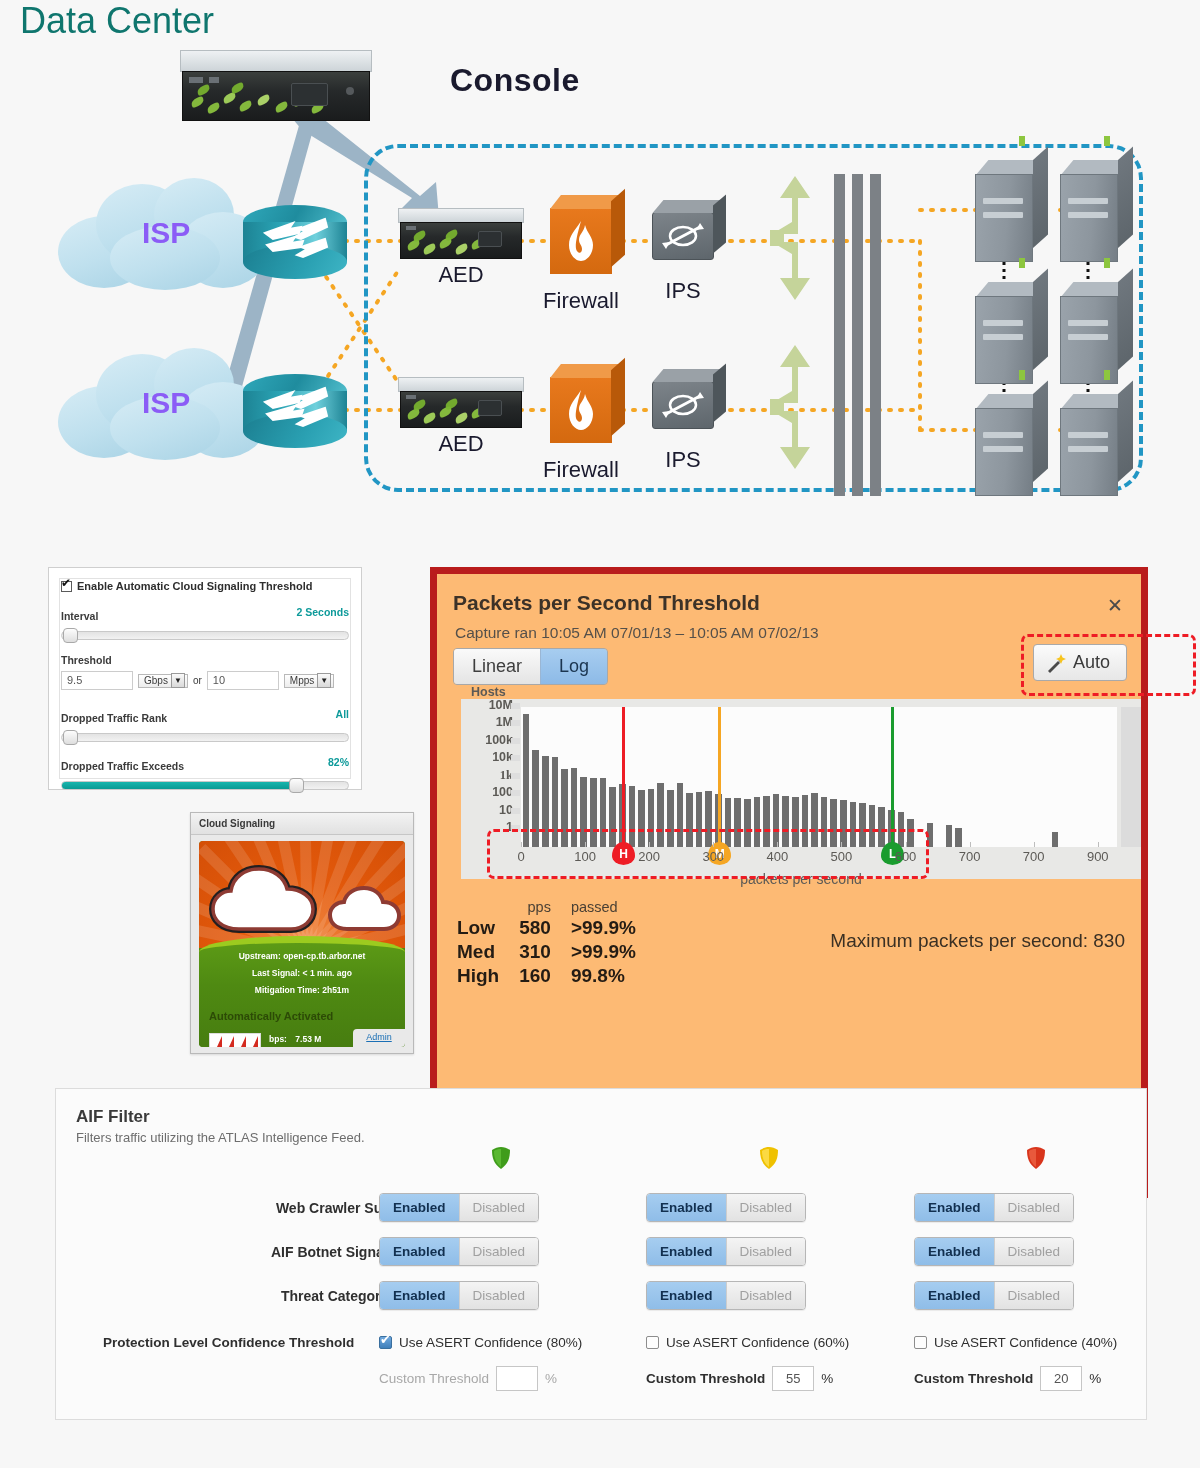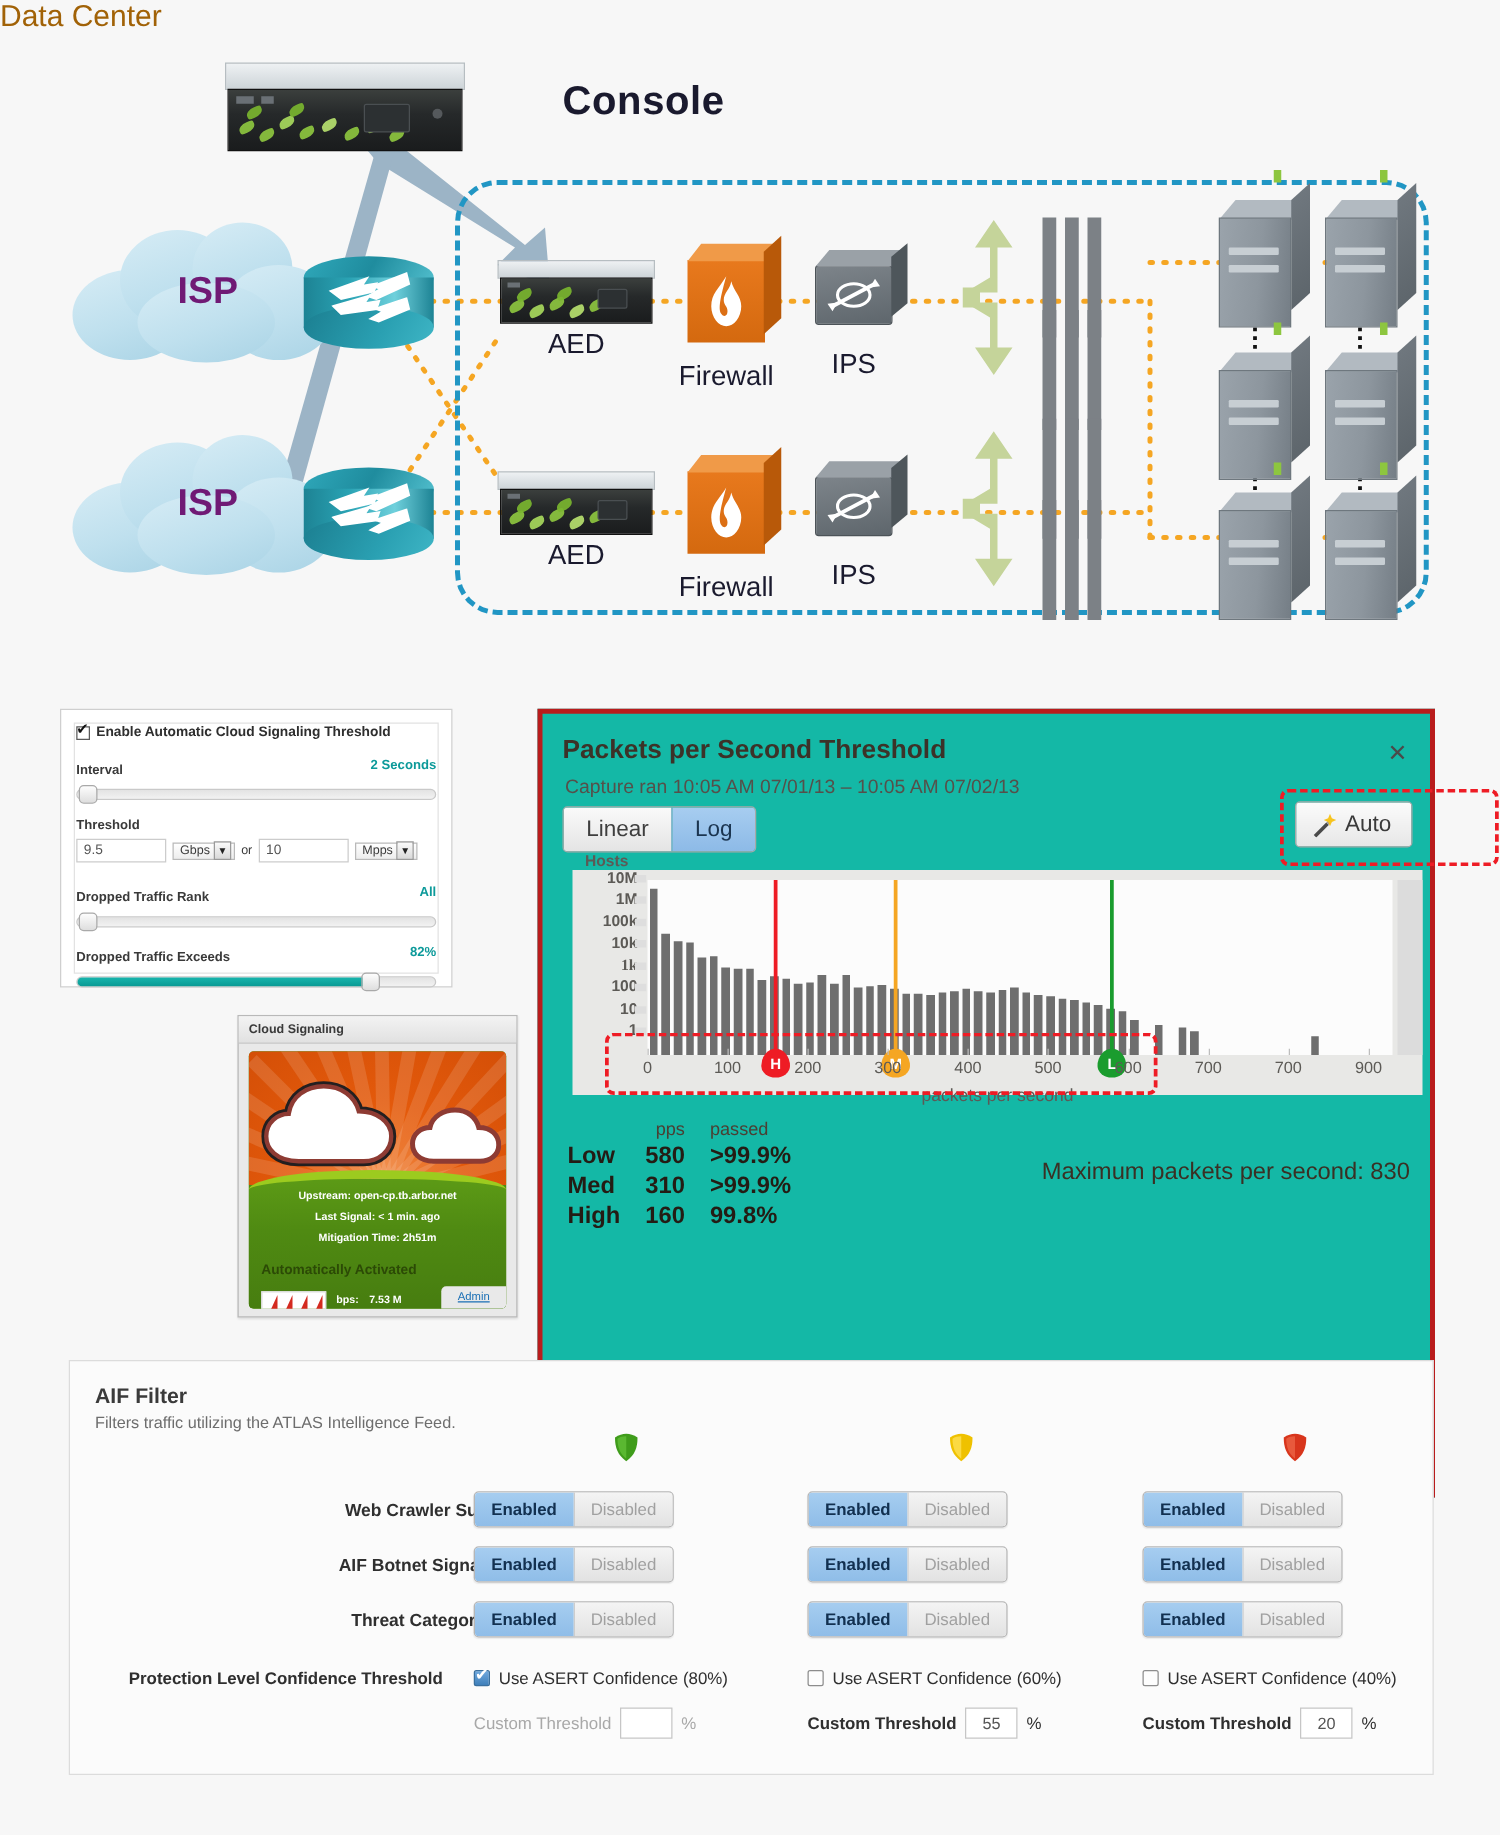--- a/index.html
+++ b/index.html
@@ -9,22 +9,22 @@
     background:#f7f7f7;
     font-family:"Liberation Sans", sans-serif;
     position:relative;
     overflow:hidden;
   }
 
   
   #diagram { position:absolute; left:0; top:0; width:1200px; height:550px; }
   .diag-label { position:absolute; font-weight:bold; color:#1a1a2e; }
   #console-label { left:450px; top:62px; font-size:32px; letter-spacing:.5px; }
-  #datacenter-label { left:665px; top:500px; font-size:24px; font-weight:normal; color:#a16207; }
-  .isp-text { position:absolute; font-size:30px; font-weight:bold; color:#701a75; }
+  #datacenter-label { left:665px; top:500px; font-size:36px; font-weight:normal; color:#0f766e;padding-left:20px; }
+  .isp-text { position:absolute; font-size:30px; font-weight:bold; color:#8b5cf6; }
   .node-cap { position:absolute; font-size:22px; color:#1a1a2e; text-align:center; }
 
   
   .cloud { position:absolute; }
   .cloud .cb { position:absolute; border-radius:50%;
     background:linear-gradient(160deg,#d6ecf5 0%,#bfe0ee 55%,#a9d3e5 100%); }
 
   
   .router { position:absolute; }
   .router .top { position:absolute; left:0; top:0; width:100%; height:34px; border-radius:50%;
@@ -135,21 +135,21 @@
   .cs-graph { position:absolute; left:10px; width:52px; height:26px; background:#fff;
       border:1px solid #ddd; overflow:hidden; }
   .cs-graph i { position:absolute; bottom:0; width:0; height:0;
       border-left:10px solid transparent; border-bottom:22px solid #d42a1f; }
   .cs-admin { position:absolute; right:0; bottom:0; width:52px; height:18px;
       background:#e9e9e9; border-top-left-radius:4px;
       font-size:9px; color:#1a6fb5; text-decoration:underline; text-align:center; padding-top:3px; }
 
   
   #pps-panel { position:absolute; left:430px; top:567px; width:718px; height:631px;
-      background:#14b8a6; border:4px solid #b91c1c; }
+      background:#fdba74; border:7px solid #b91c1c; }
   #pps-title { position:absolute; left:16px; top:17px; font-size:21px; font-weight:bold;
       color:#3c3228; }
   #pps-close { position:absolute; right:18px; top:20px; font-size:19px; color:#4a4a4a; cursor:pointer; }
   #pps-sub { position:absolute; left:18px; top:50px; font-size:15.5px; color:#55504a; }
   #seg { position:absolute; left:16px; top:74px; display:flex;
       border:1px solid #a8a8a8; border-radius:4px; overflow:hidden; }
   #seg div { font-size:18px; padding:7px 18px; }
   #seg .lin { background:linear-gradient(180deg,#fafafa,#e4e4e4); color:#3e3e3e; }
   #seg .log { background:linear-gradient(180deg,#a7cdf0,#8dbae7); color:#1b3550;
       border-left:1px solid #9ab6d4; }

